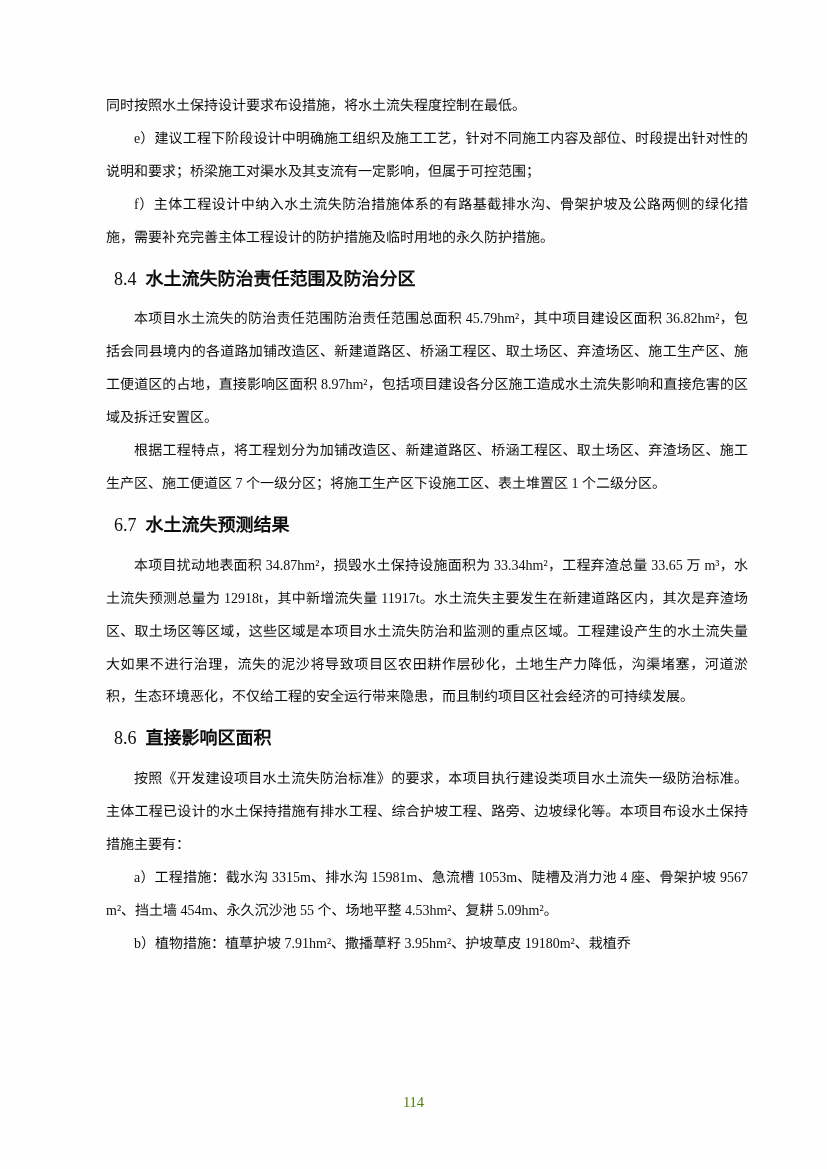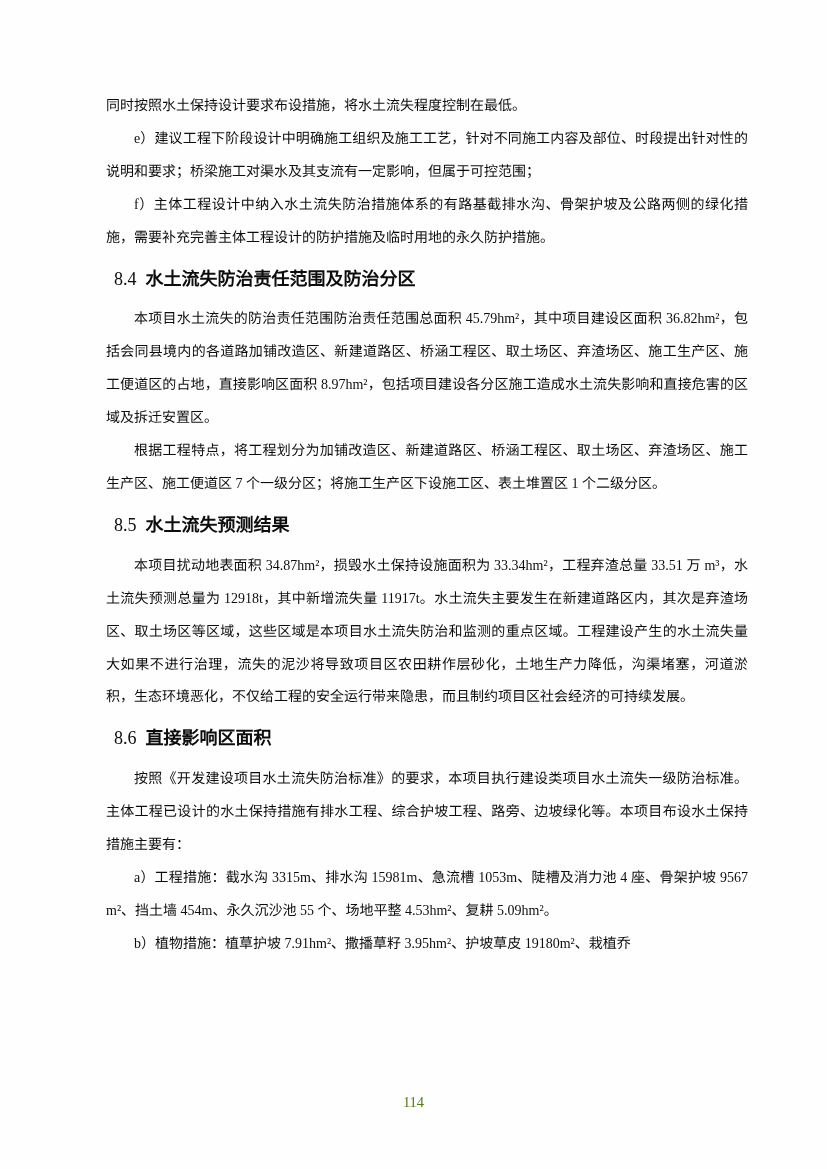--- a/index.html
+++ b/index.html
@@ -77,24 +77,24 @@
 
     <h2 class="section-heading">
       <span class="h-num">8.4</span><span class="h-title">水土流失防治责任范围及防治分区</span>
     </h2>
 
     <p class="body-para">本项目水土流失的防治责任范围防治责任范围总面积 45.79hm²，其中项目建设区面积 36.82hm²，包括会同县境内的各道路加铺改造区、新建道路区、桥涵工程区、取土场区、弃渣场区、施工生产区、施工便道区的占地，直接影响区面积 8.97hm²，包括项目建设各分区施工造成水土流失影响和直接危害的区域及拆迁安置区。</p>
 
     <p class="body-para">根据工程特点，将工程划分为加铺改造区、新建道路区、桥涵工程区、取土场区、弃渣场区、施工生产区、施工便道区 7 个一级分区；将施工生产区下设施工区、表土堆置区 1 个二级分区。</p>
 
     <h2 class="section-heading">
-      <span class="h-num">8.5</span><span class="h-title">水土流失预测结果</span>
+      <span class="h-num">6.7</span><span class="h-title">水土流失预测结果</span>
     </h2>
 
-    <p class="body-para">本项目扰动地表面积 34.87hm²，损毁水土保持设施面积为 33.34hm²，工程弃渣总量 33.51 万 m³，水土流失预测总量为 12918t，其中新增流失量 11917t。水土流失主要发生在新建道路区内，其次是弃渣场区、取土场区等区域，这些区域是本项目水土流失防治和监测的重点区域。工程建设产生的水土流失量大如果不进行治理，流失的泥沙将导致项目区农田耕作层砂化，土地生产力降低，沟渠堵塞，河道淤积，生态环境恶化，不仅给工程的安全运行带来隐患，而且制约项目区社会经济的可持续发展。</p>
+    <p class="body-para">本项目扰动地表面积 34.87hm²，损毁水土保持设施面积为 33.34hm²，工程弃渣总量 33.65 万 m³，水土流失预测总量为 12918t，其中新增流失量 11917t。水土流失主要发生在新建道路区内，其次是弃渣场区、取土场区等区域，这些区域是本项目水土流失防治和监测的重点区域。工程建设产生的水土流失量大如果不进行治理，流失的泥沙将导致项目区农田耕作层砂化，土地生产力降低，沟渠堵塞，河道淤积，生态环境恶化，不仅给工程的安全运行带来隐患，而且制约项目区社会经济的可持续发展。</p>
 
     <h2 class="section-heading">
       <span class="h-num">8.6</span><span class="h-title">直接影响区面积</span>
     </h2>
 
     <p class="body-para">按照《开发建设项目水土流失防治标准》的要求，本项目执行建设类项目水土流失一级防治标准。主体工程已设计的水土保持措施有排水工程、综合护坡工程、路旁、边坡绿化等。本项目布设水土保持措施主要有：</p>
 
     <p class="body-para">a）工程措施：截水沟 3315m、排水沟 15981m、急流槽 1053m、陡槽及消力池 4 座、骨架护坡 9567m²、挡土墙 454m、永久沉沙池 55 个、场地平整 4.53hm²、复耕 5.09hm²。</p>
 
     <p class="body-para">b）植物措施：植草护坡 7.91hm²、撒播草籽 3.95hm²、护坡草皮 19180m²、栽植乔</p>

